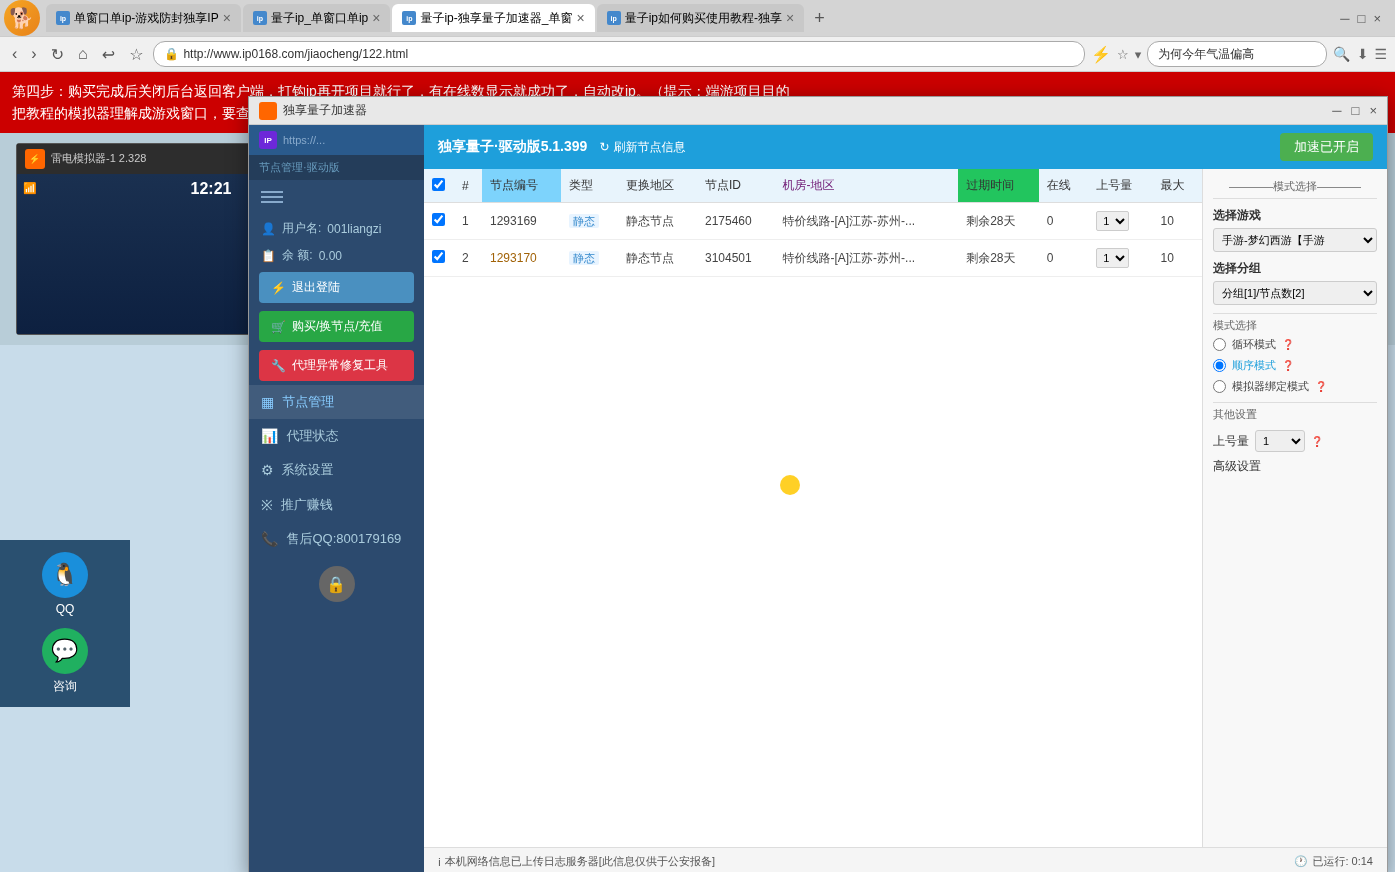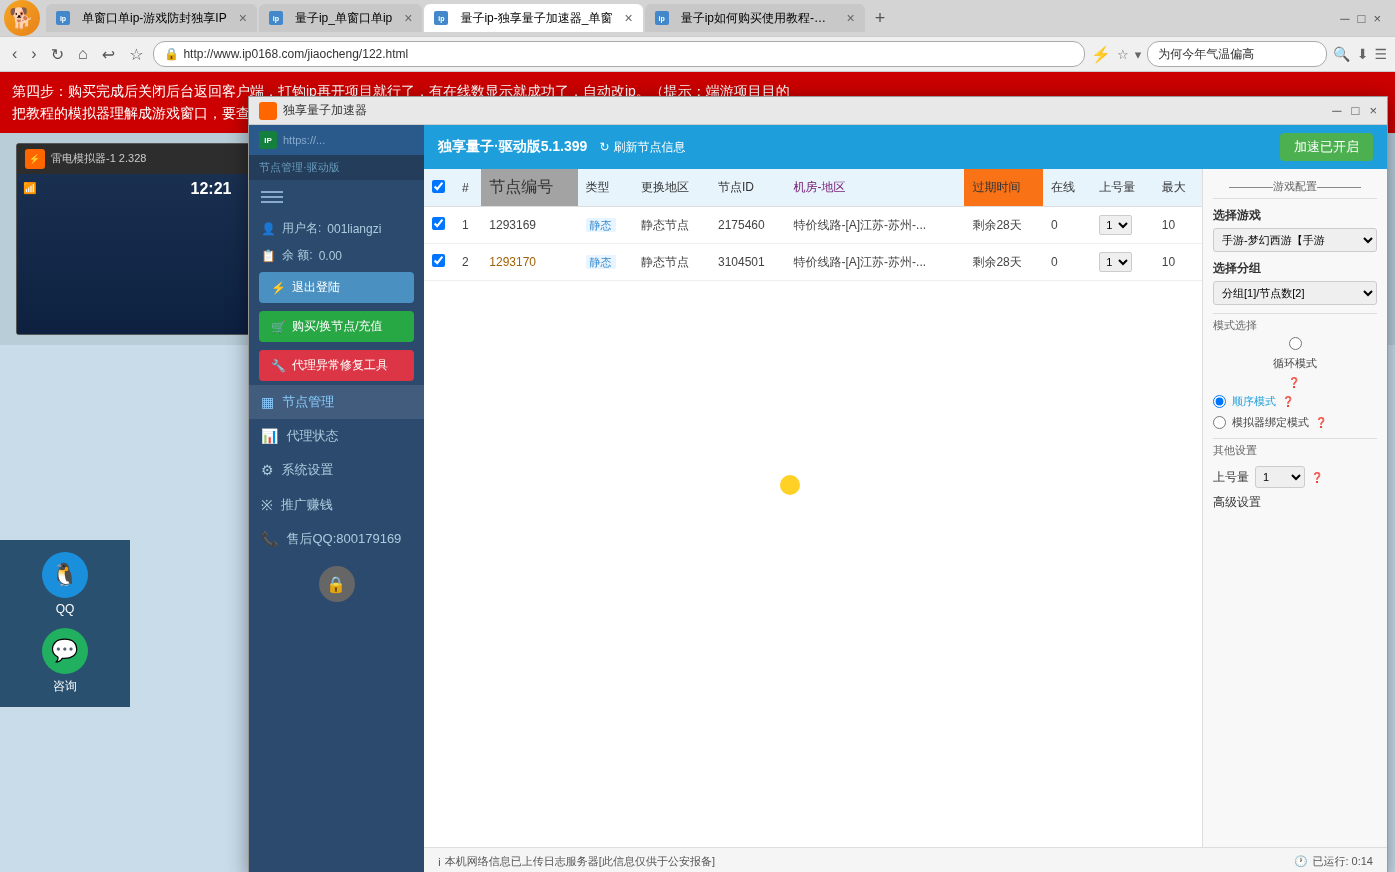--- a/index.html
+++ b/index.html
@@ -1,18 +1,18 @@
 <!DOCTYPE html>
 <html><head>
   <meta charset="utf-8">
   <style>
     * { margin: 0; padding: 0; box-sizing: border-box; }
     body { width: 1395px; height: 872px; overflow: hidden; font-family: 'Microsoft YaHei', sans-serif; font-size: 13px; background: #1a6b8a; position: relative; }
     .tab-bar { display: flex; align-items: center; background: #d4d4d4; height: 36px; padding: 0 4px; gap: 2px; }
-    .tab { display: flex; align-items: center; height: 28px; padding: 0 10px; border-radius: 6px 6px 0 0; font-size: 12px; max-width: 220px; gap: 12px; cursor: pointer; }
+    .tab { display: flex; align-items: center; height: 28px; padding: 0 10px; border-radius: 6px 6px 0 0; font-size: 12px; max-width: 220px; gap: 4px; cursor: pointer; }
     .tab.active { background: #fff; }
     .tab.inactive { background: #c8c8c8; }
     .tab-favicon { width: 14px; height: 14px; background: #4488cc; border-radius: 2px; flex-shrink: 0; display: flex; align-items: center; justify-content: center; }
     .tab-favicon::before { content: 'ip'; font-size: 7px; color: white; font-weight: bold; }
     .tab-label { overflow: hidden; text-overflow: ellipsis; white-space: nowrap; flex: 1; }
     .tab-close { flex-shrink: 0; font-size: 14px; color: #666; cursor: pointer; }
     .new-tab { background: none; border: none; font-size: 18px; color: #555; cursor: pointer; padding: 0 8px; }
 
     .address-bar { display: flex; align-items: center; background: #f0f0f0; height: 36px; padding: 0 8px; gap: 6px; border-top: 1px solid #ccc; border-bottom: 1px solid #ccc; }
     .nav-btn { font-size: 16px; color: #555; cursor: pointer; padding: 2px 4px; }
@@ -172,21 +172,21 @@
         <span style="cursor:pointer;color:#555;">□</span>
         <span style="cursor:pointer;color:#555;">×</span>
       </div>
     </div>
 
     <div style="position:absolute;top:28px;left:0;right:0;bottom:0;display:flex;">
 
       <div style="width:175px;background:#2c4a6e;display:flex;flex-direction:column;overflow-y:auto;">
 
         <div style="background:#2a5a8c;padding:6px 10px;display:flex;align-items:center;gap:6px;">
-          <div style="width:18px;height:18px;background:#15803d;border-radius:3px;display:flex;align-items:center;justify-content:center;">
+          <div style="width:18px;height:18px;background:#6d28d9;border-radius:3px;display:flex;align-items:center;justify-content:center;">
               <span style="color:white;font-size:8px;font-weight:bold;">IP</span>
             </div>
           <span style="color:#88aacc;font-size:11px;">https://...</span>
         </div>
 
         <div style="background:#243d5a;padding:5px 10px;font-size:11px;color:#6699bb;">
           节点管理·驱动版
         </div>
 
         <div style="padding:8px 12px;cursor:pointer;">
@@ -259,26 +259,26 @@
         <div style="flex:1;display:flex;overflow:hidden;">
 
           <div style="flex:1;overflow-y:auto;background:white;">
             <table style="width:100%;border-collapse:collapse;">
               <thead>
                 <tr>
                   <th style="background:#e8f4fc;padding:8px 8px;text-align:left;font-size:12px;color:#333;border-bottom:1px solid #ddd;font-weight:normal;width:30px;">
                     <input type="checkbox" checked="" style="">
                   </th>
                   <th style="background:#e8f4fc;padding:8px 8px;text-align:left;font-size:12px;color:#333;border-bottom:1px solid #ddd;font-weight:normal;">#</th>
-                  <th style="background:#a3a3a3;padding:8px 8px;text-align:left;font-size:16px;color:#333;border-bottom:1px solid #ddd;font-weight:normal;">节点编号</th>
+                  <th style="background:#7dd3fc;padding:8px 8px;text-align:left;font-size:12px;color:#333;border-bottom:1px solid #ddd;font-weight:normal;">节点编号</th>
                   <th style="background:#e8f4fc;padding:8px 8px;text-align:left;font-size:12px;color:#333;border-bottom:1px solid #ddd;font-weight:normal;">类型</th>
                   <th style="background:#e8f4fc;padding:8px 8px;text-align:left;font-size:12px;color:#333;border-bottom:1px solid #ddd;font-weight:normal;">更换地区</th>
                   <th style="background:#e8f4fc;padding:8px 8px;text-align:left;font-size:12px;color:#333;border-bottom:1px solid #ddd;font-weight:normal;">节点ID</th>
                   <th style="background:#e8f4fc;padding:8px 8px;text-align:left;font-size:12px;color:#701a75;border-bottom:1px solid #ddd;font-weight:normal;">机房-地区</th>
-                  <th style="background:#f97316;padding:8px 8px;text-align:left;font-size:12px;color:#333;border-bottom:1px solid #ddd;font-weight:normal;">过期时间</th>
+                  <th style="background:#22c55e;padding:8px 8px;text-align:left;font-size:12px;color:#333;border-bottom:1px solid #ddd;font-weight:normal;">过期时间</th>
                   <th style="background:#e8f4fc;padding:8px 8px;text-align:left;font-size:12px;color:#333;border-bottom:1px solid #ddd;font-weight:normal;">在线</th>
                   <th style="background:#e8f4fc;padding:8px 8px;text-align:left;font-size:12px;color:#333;border-bottom:1px solid #ddd;font-weight:normal;">上号量</th>
                   <th style="background:#e8f4fc;padding:8px 8px;text-align:left;font-size:12px;color:#333;border-bottom:1px solid #ddd;font-weight:normal;">最大</th>
                 </tr>
               </thead>
               <tbody id="table-body">
               <tr>
       <td style="padding:8px 8px;font-size:12px;color:#444;border-bottom:1px solid #eee;">
         <input type="checkbox" checked="" style="">
       </td>
@@ -314,40 +314,40 @@
           <option>1</option>
         </select>
       </td>
       <td style="padding:8px 8px;font-size:12px;color:#444;border-bottom:1px solid #eee;">10</td>
     </tr>
                 </tbody>
             </table>
           </div>
 
           <div style="width:185px;background:#f8f8f8;border-left:1px solid #ddd;padding:10px;flex-shrink:0;font-size:12px;">
-            <div style="color:#666;font-size:11px;text-align:center;margin-bottom:8px;border-bottom:1px solid #ddd;padding-bottom:4px;">————游戏配置————</div>
+            <div style="color:#666;font-size:11px;text-align:center;margin-bottom:8px;border-bottom:1px solid #ddd;padding-bottom:4px;">————模式选择————</div>
 
             <div style="margin-bottom:8px;">
               <div style="color:#333;margin-bottom:4px;font-weight:bold;">选择游戏</div>
               <select style="width:100%;padding:4px;border:1px solid #ccc;border-radius:3px;font-size:11px;">
                 <option>手游-梦幻西游【手游</option>
               </select>
             </div>
 
             <div style="margin-bottom:8px;">
               <div style="color:#333;margin-bottom:4px;font-weight:bold;">选择分组</div>
               <select style="width:100%;padding:4px;border:1px solid #ccc;border-radius:3px;font-size:11px;">
                 <option>分组[1]/节点数[2]</option>
               </select>
             </div>
 
             <div style="margin-bottom:8px;">
               <div style="color:#666;font-size:11px;border-top:1px solid #ddd;padding-top:4px;margin-bottom:4px;">模式选择</div>
               <div style="display:flex;flex-direction:column;gap:6px;">
-                <label style="display:flex;align-items:center;gap:6px;color:#444;font-size:11px;flex-direction:column;">
+                <label style="display:flex;align-items:center;gap:6px;color:#444;font-size:11px;">
                   <input type="radio" name="mode" style="">
                   <span>循环模式</span>
                   <span style="color:#aaa;font-size:10px;">❓</span>
                 </label>
                 <label style="display:flex;align-items:center;gap:6px;color:#1e9fdb;font-size:11px;">
                   <input type="radio" name="mode" checked="" style="">
                   <span>顺序模式</span>
                   <span style="color:#aaa;font-size:10px;">❓</span>
                 </label>
                 <label style="display:flex;align-items:center;gap:6px;color:#444;font-size:11px;">

